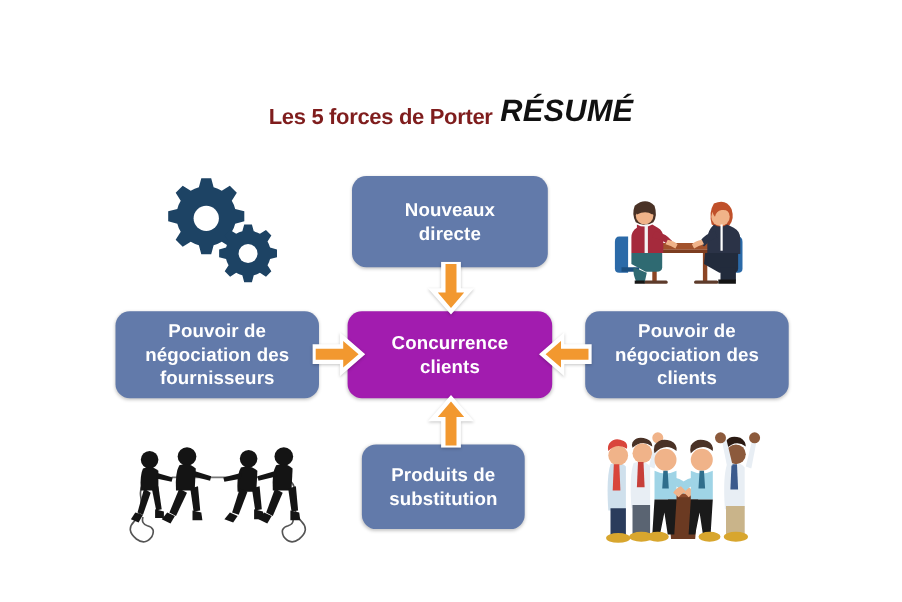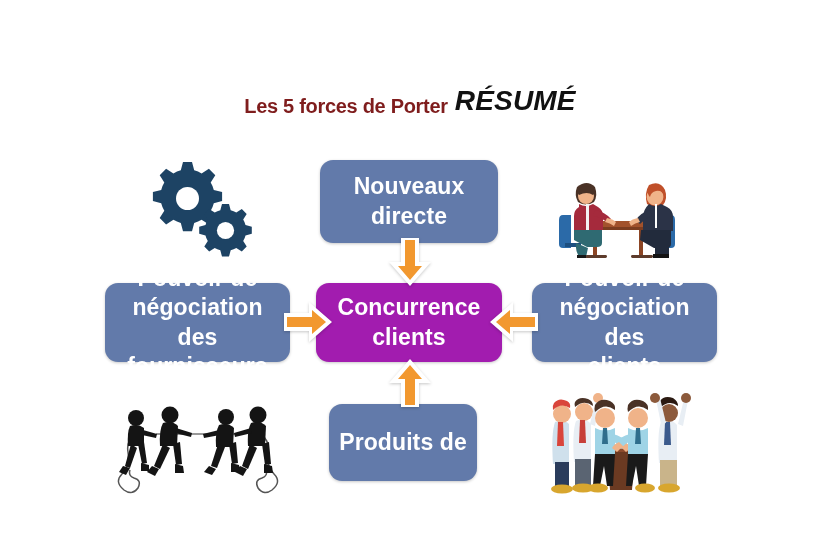--- a/index.html
+++ b/index.html
@@ -47,21 +47,21 @@
 
   
   .fbox {
     position: absolute;
     border-radius: 13px;
     display: flex;
     align-items: center;
     justify-content: center;
     text-align: center;
     color: #ffffff;
-    font-size: 23px;
+    font-size: 17px;
     font-weight: bold;
     line-height: 1.28;
     letter-spacing: 0.1px;
     padding: 4px 8px;
     box-shadow: 0 1px 3px rgba(0,0,0,0.22);
   }
   .fbox.blue   { background: #627aaa; }
   .fbox.purple { background: #a21caf; }
 
   #box-new      { left: 320px; top: 160px;  width: 178px; height: 83px; }
@@ -271,20 +271,21 @@
     <span>
       <span>Pouvoir de</span><br>
       <span>négociation  des</span><br>
       <span>clients</span>
     </span>
   </div>
 
   <div class="fbox blue" id="box-subst">
     <span>
       <span>Produits de</span><br>
+      <span>substitution</span>
     </span>
   </div>
 
   <div class="arrow" id="arrow-top">
     <svg viewBox="0 0 48 50" width="48" height="50">
       <path d="M15 0 L33 0 L33 24 L45 24 L24 48 L3 24 L15 24 Z" fill="#ffffff"></path>
       <path d="M19 2 L29 2 L29 28 L36 28 L24 42 L12 28 L19 28 Z" fill="#f2982f"></path>
     </svg>
   </div>
 

